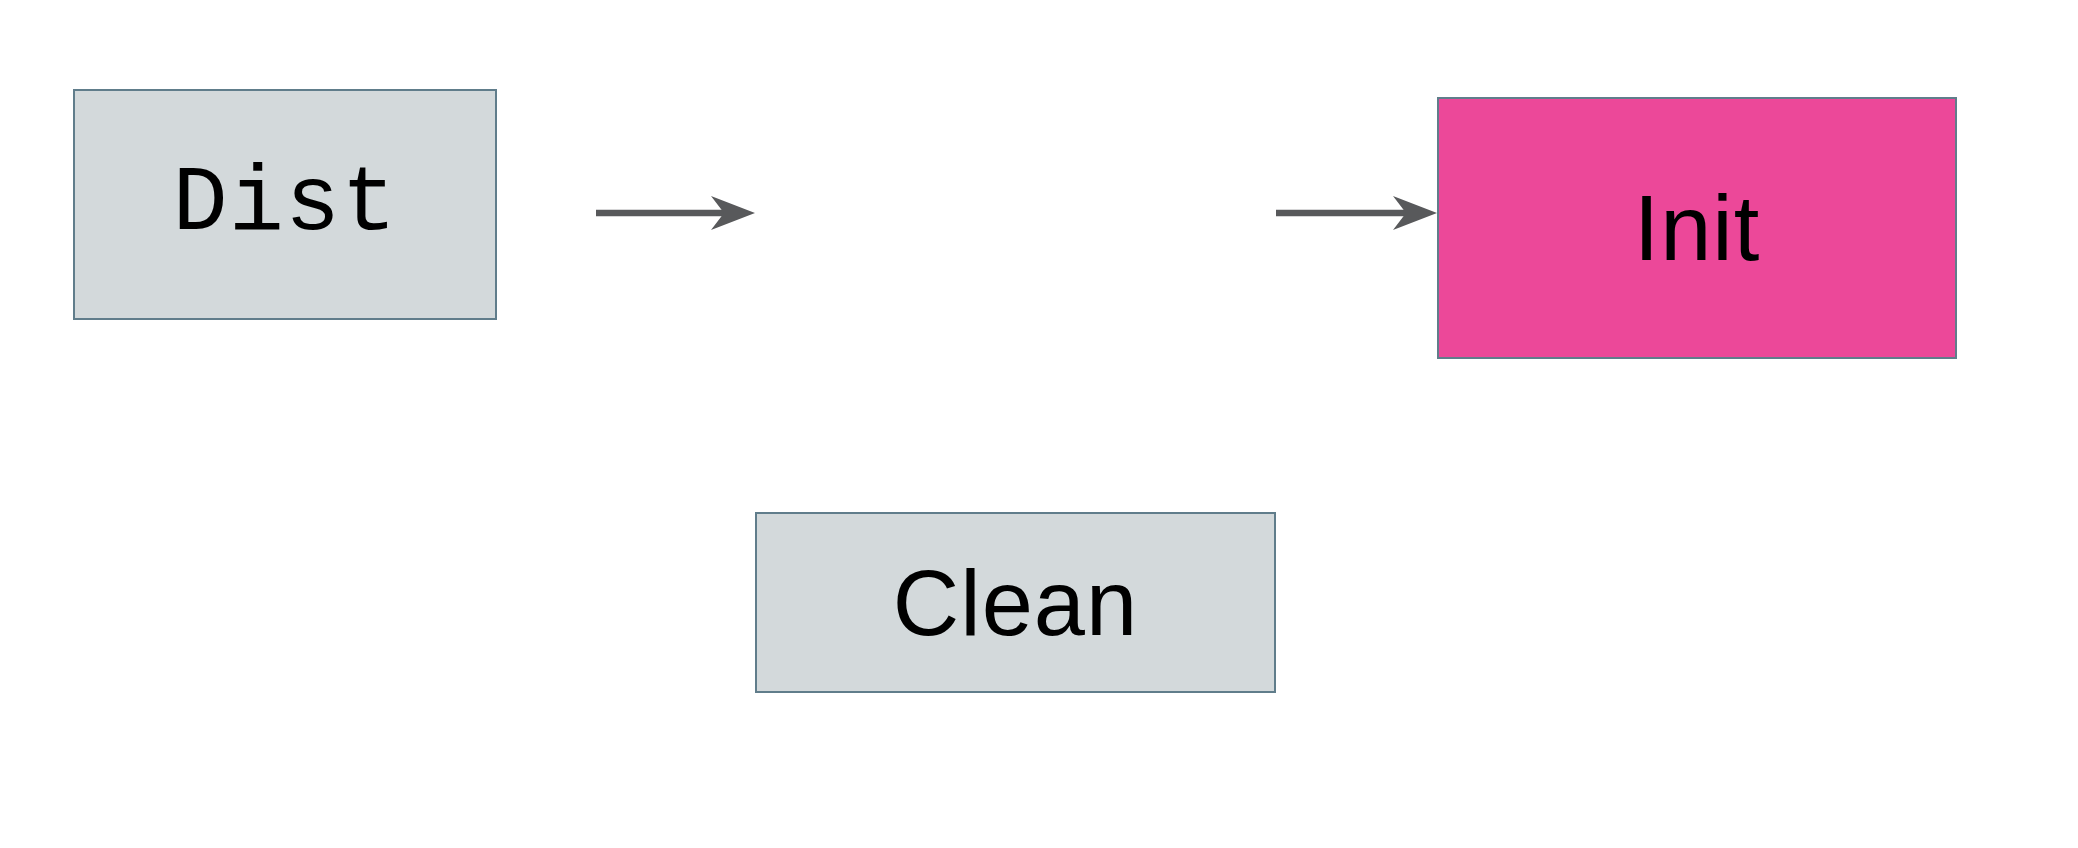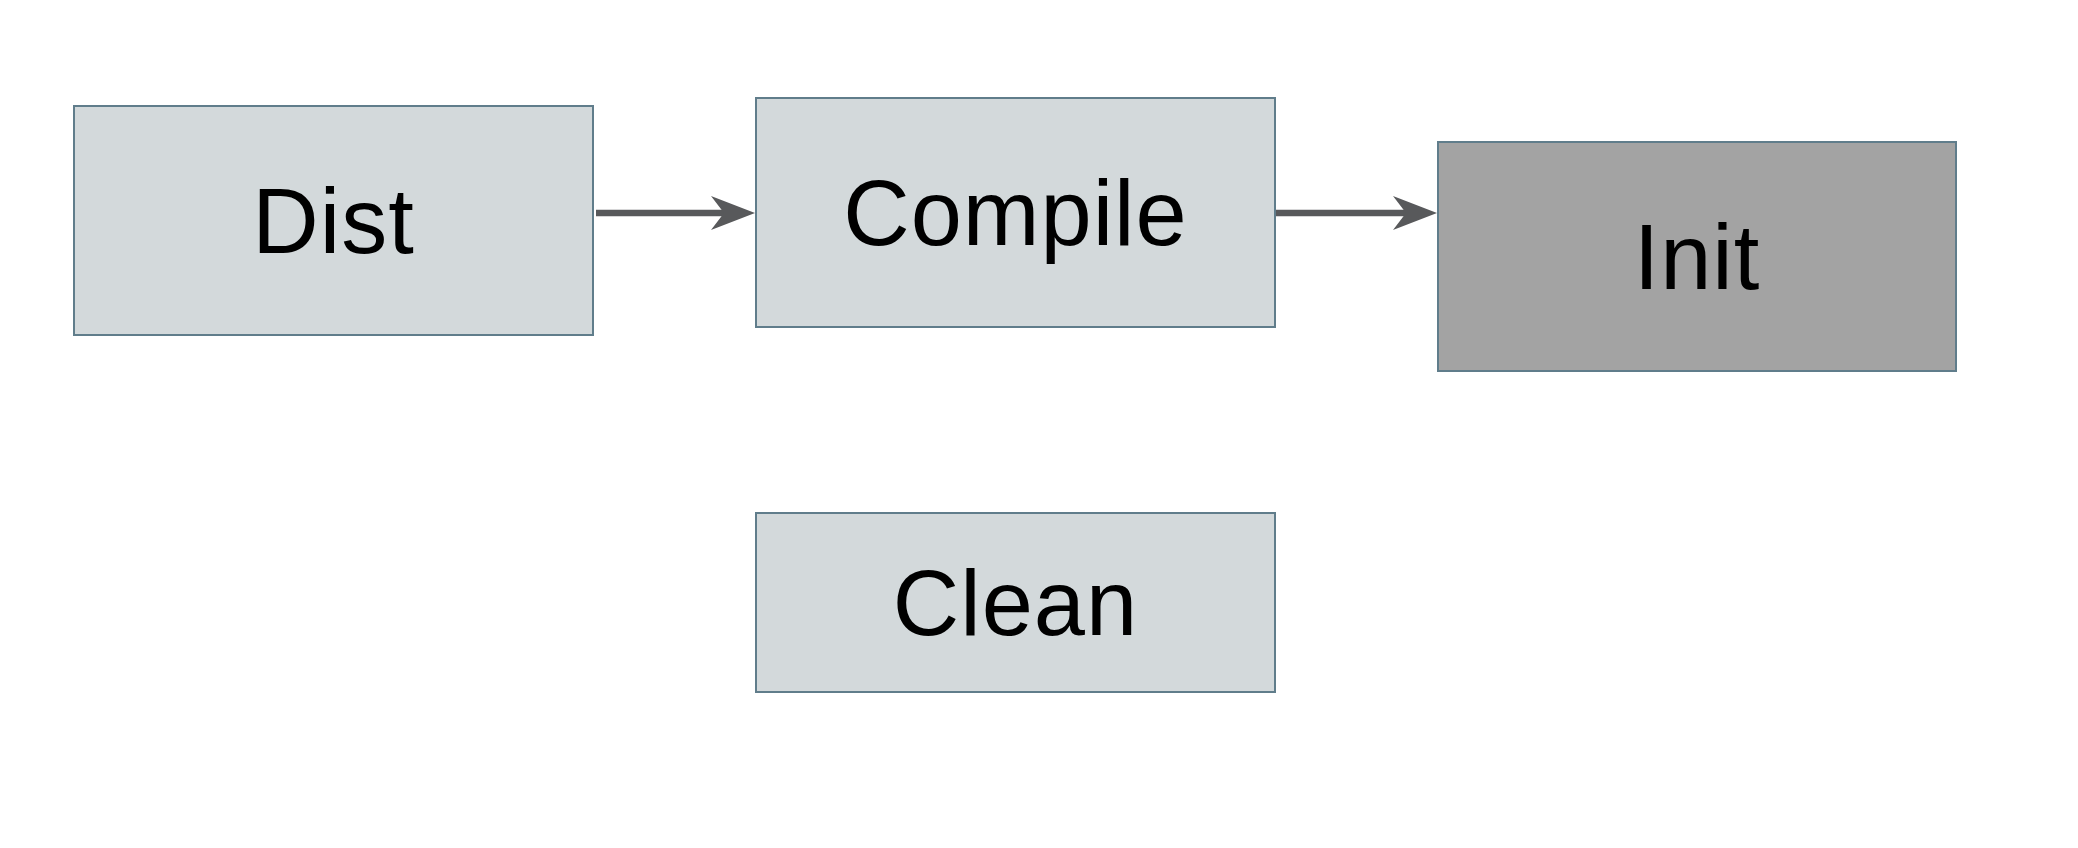--- a/index.html
+++ b/index.html
@@ -52,29 +52,26 @@
     <g>
       <line x1="596" x2="728" y1="213" y2="213" stroke="#58595b" stroke-width="6.5"></line>
       <polygon points="755,213 711,196 724,213 711,230" fill="#58595b"></polygon>
     </g>
     <g>
       <line x1="1276" x2="1410" y1="213" y2="213" stroke="#58595b" stroke-width="6.5"></line>
       <polygon points="1437,213 1393,196 1406,213 1393,230" fill="#58595b"></polygon>
     </g>
   </svg>
 
-  <div class="node" style="left: 73px; top: 105px; width: 521px; height: 231px; background: rgb(211, 217, 219); border-color: rgb(96, 125, 139);">
+  <div class="node" style="left: 73px; top: 89px; width: 424px; height: 231px; background: rgb(211, 217, 219); border-color: rgb(96, 125, 139); font-family: Liberation Mono, monospace;">
     <span class="node-label" style="color: rgb(0, 0, 0);">Dist</span>
   </div>
 
-  <div class="node" style="left: 755px; top: 97px; width: 521px; height: 231px; background: rgb(211, 217, 219); border-color: rgb(96, 125, 139);">
-    <span class="node-label" style="color: rgb(0, 0, 0);">Compile</span>
-  </div>
 
-  <div class="node" style="left: 1437px; top: 97px; width: 520px; height: 231px; background: #a3a3a3; border-color: rgb(96, 125, 139); margin-top: 44px;">
+  <div class="node" style="left: 1437px; top: 97px; width: 520px; height: 262px; background: #ec4899; border-color: rgb(96, 125, 139);">
     <span class="node-label" style="color: rgb(0, 0, 0);">Init</span>
   </div>
 
   <div class="node" style="left: 755px; top: 512px; width: 521px; height: 181px; background: rgb(211, 217, 219); border-color: rgb(96, 125, 139);">
     <span class="node-label" style="color: rgb(0, 0, 0);">Clean</span>
   </div>
 
 </div>
 
 </body></html>

